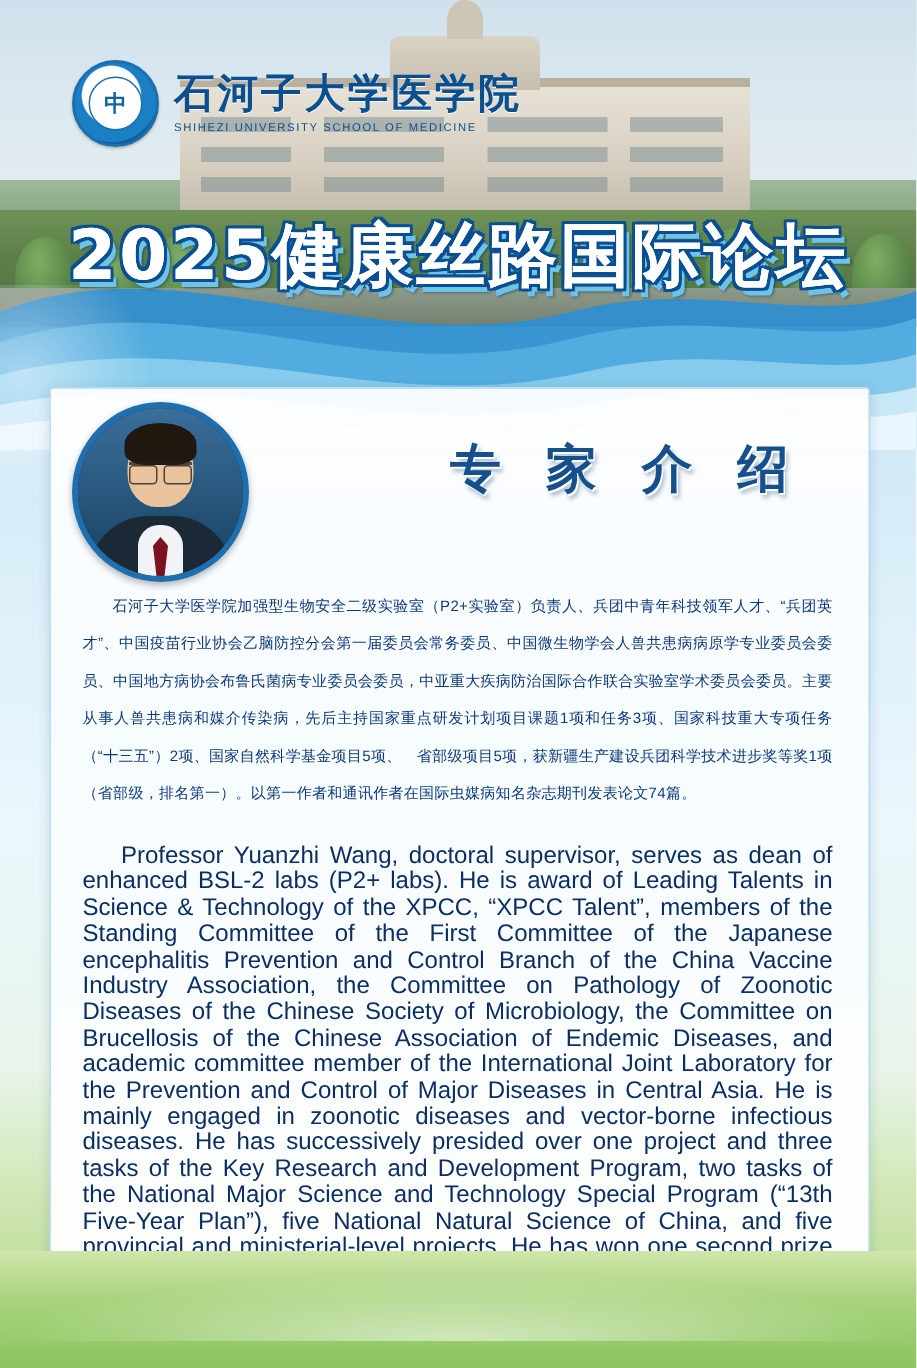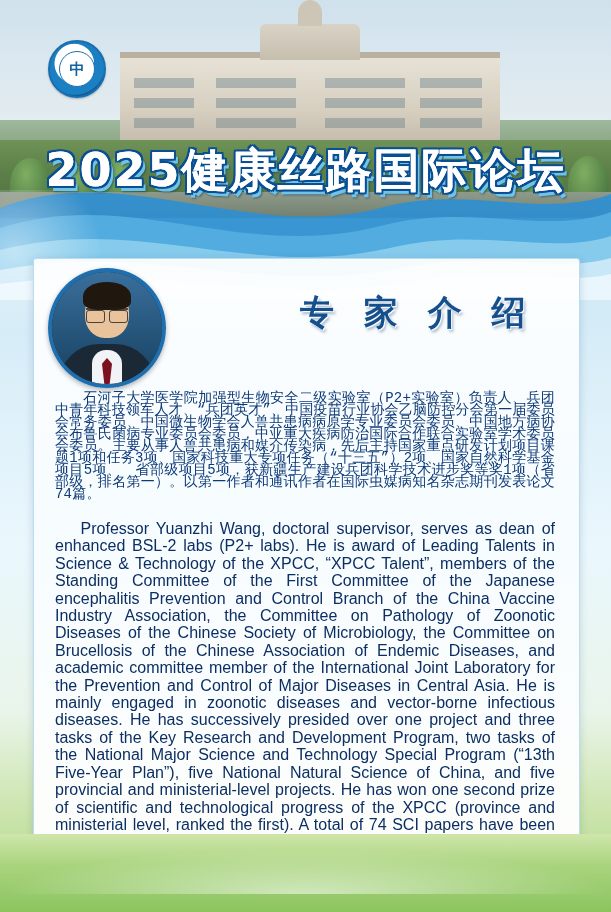--- a/index.html
+++ b/index.html
@@ -149,23 +149,23 @@
     font-size:34px;font-weight:bold;letter-spacing:9px;
     color:#15508c;
     text-shadow:1px 1px 0 #ffffff, 2px 3px 3px rgba(10,60,110,.35);
     text-align:center;
   }
   .body-text{
     position:absolute;left:55px;top:392px;width:500px;
     color:#10305c;
   }
   .p-cn{
-    font-family:Liberation Mono, monospace;
-    font-size:14px;
-    line-height:12px;
+    font-family:Liberation Sans, sans-serif;
+    font-size:10px;
+    line-height:25px;
     text-align:justify;
     text-indent:2em;
     margin:0 0 2px 0;
     color:#0d3a78;
     letter-spacing:.2px;
   }
   .p-en{
     font-family:Liberation Sans, sans-serif;
     font-size:16px;
     line-height:17.4px;
@@ -229,20 +229,24 @@
       <path d="M0,120 C150,92 260,146 400,118 C490,100 556,124 611,108 L611,150 L0,150 Z" fill="#cfeaf8" opacity="0.9"></path>
       <path d="M0,134 C160,112 270,156 410,132 C500,116 560,136 611,124 L611,150 L0,150 Z" fill="#eaf6fd"></path>
     </svg>
   </div>
   <div class="side-wave-l"></div>
 
   <div class="logo-wrap">
     <div class="logo-badge">
       <div class="inner">中</div>
     </div>
+    <div class="logo-text">
+      <div class="cn">石河子大学医学院</div>
+      <div class="en">SHIHEZI UNIVERSITY SCHOOL OF MEDICINE</div>
+    </div>
   </div>
 
   <div class="main-title">2025健康丝路国际论坛</div>
 
   <div class="card"></div>
 
   <div class="portrait">
     <div class="bg"></div>
     <div class="body"></div>
     <div class="shirt"></div>

